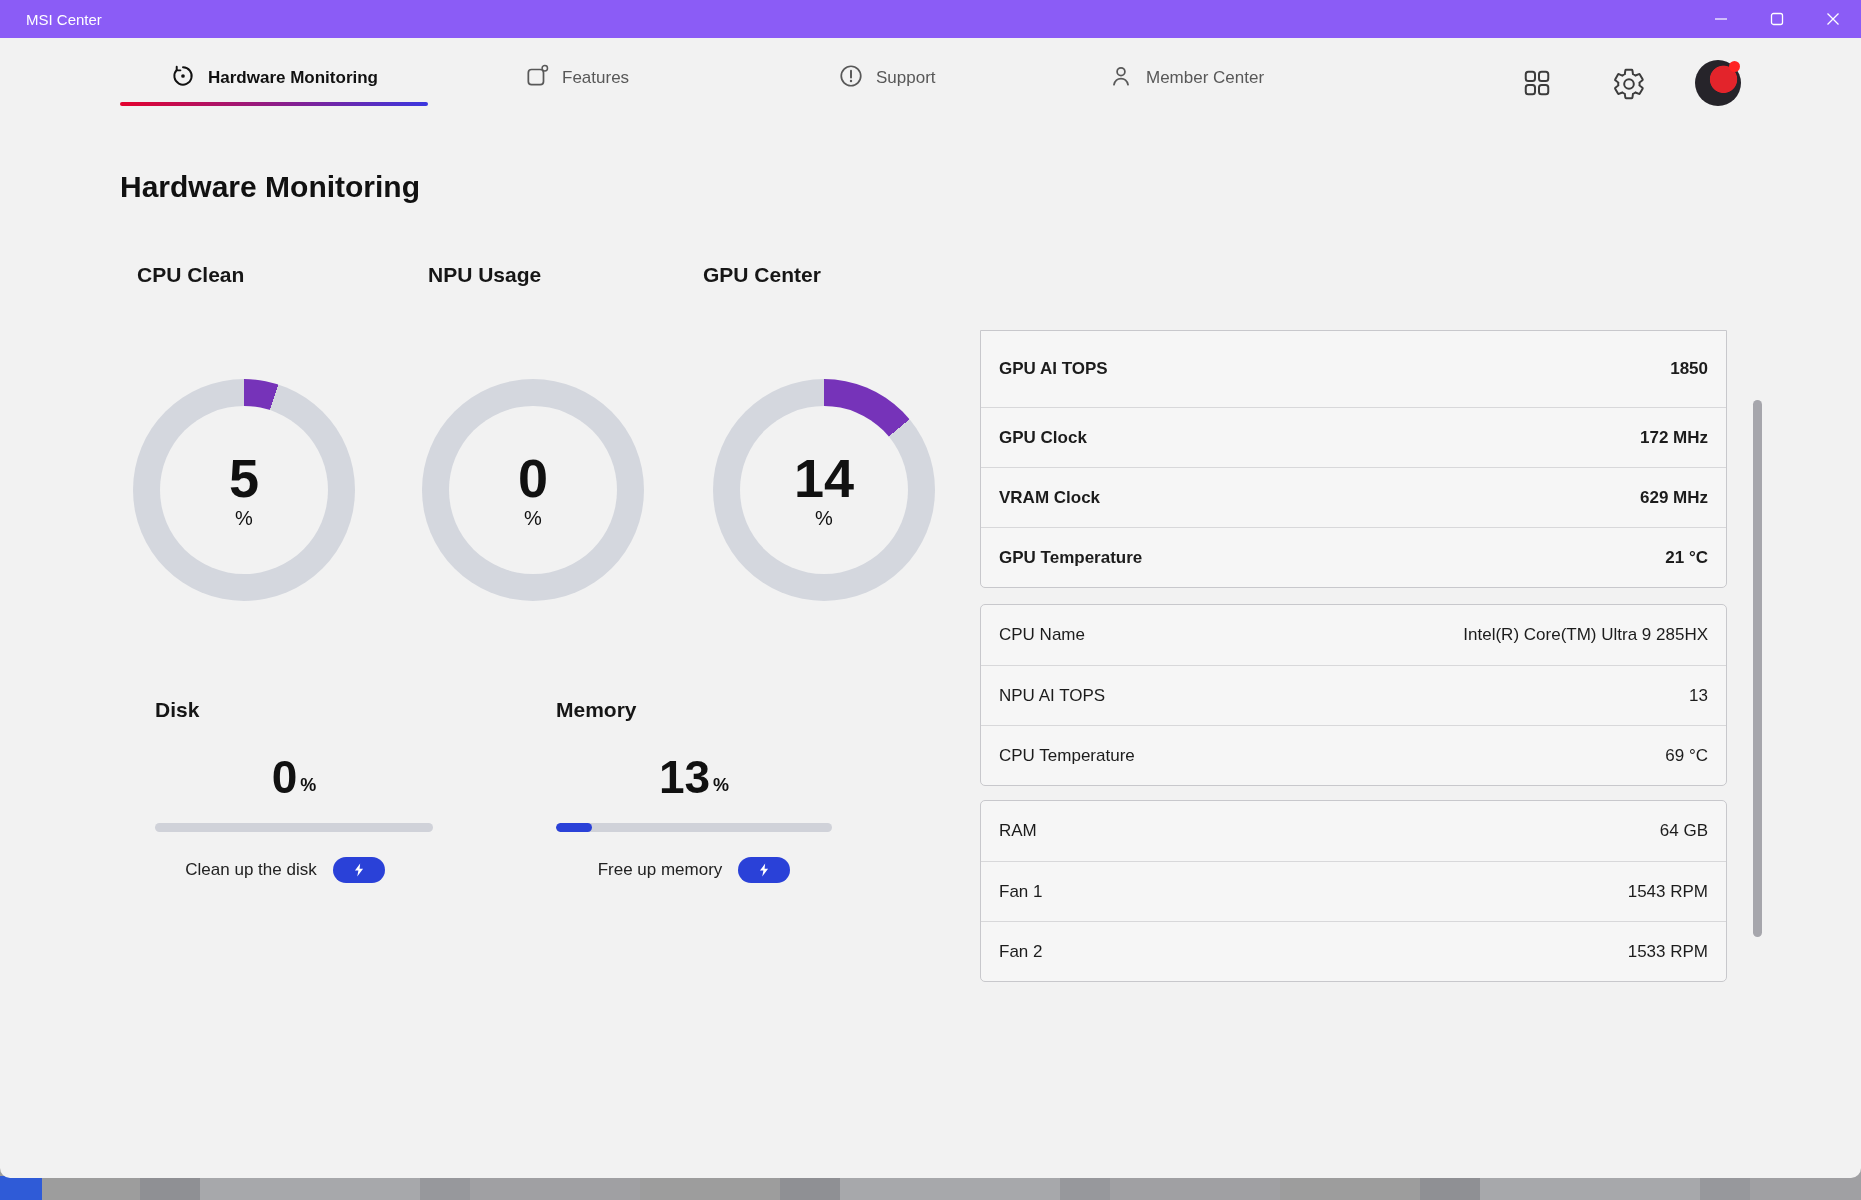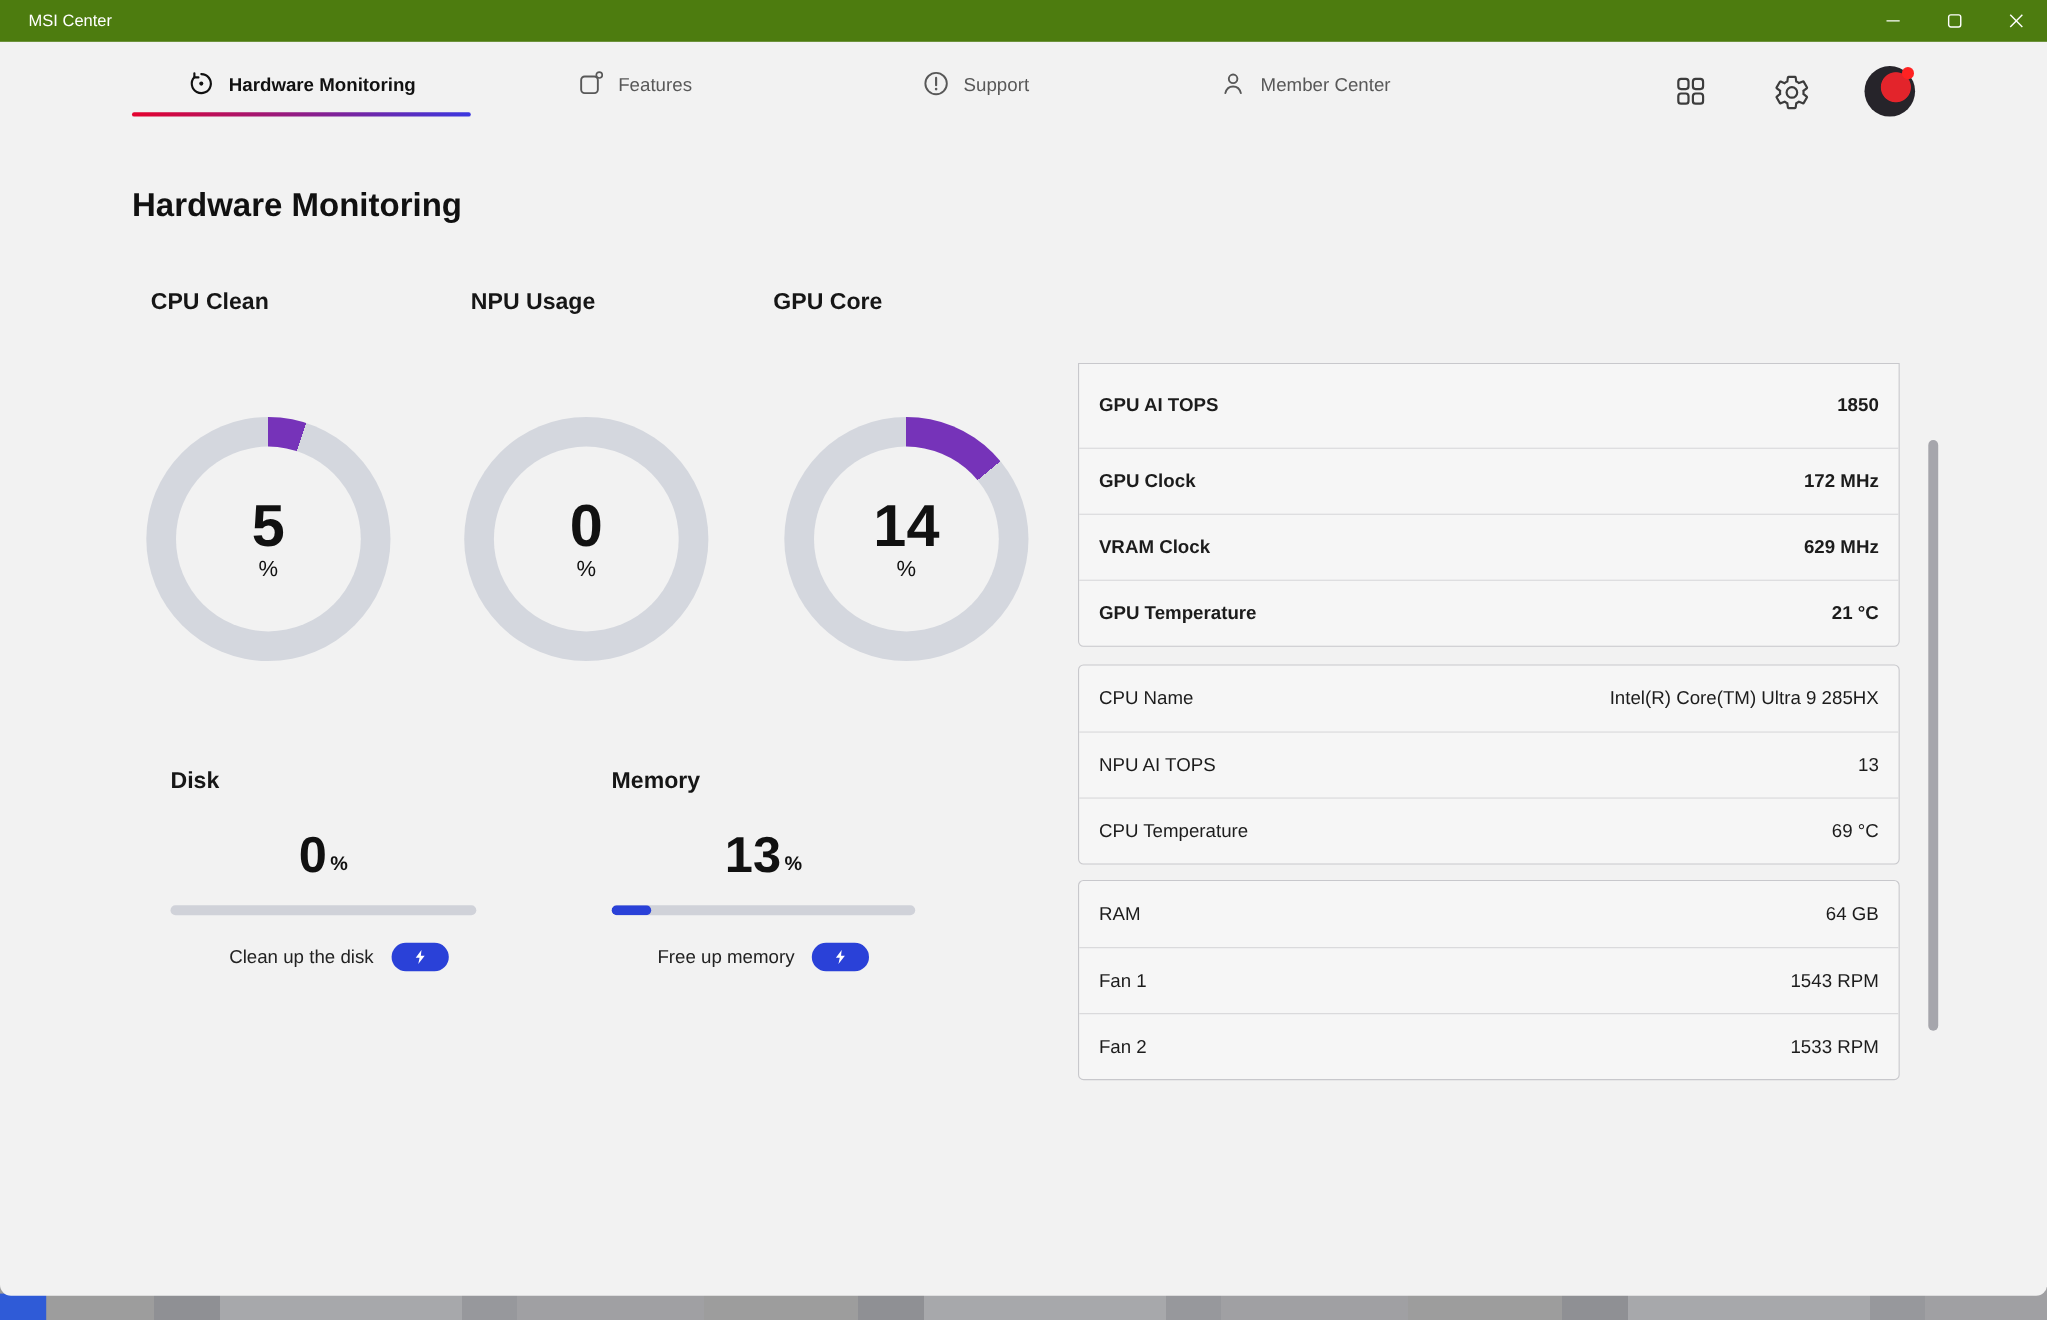--- a/index.html
+++ b/index.html
@@ -12,21 +12,21 @@
     background:
       repeating-linear-gradient(90deg,#9d9d9d 0 140px,#8f9094 140px 200px,#a7a8ab 200px 420px,#97989c 420px 470px,#a0a0a3 470px 640px);
   }
   .desktop-accent { position:absolute; left:0; top:1176px; width:42px; height:24px; background:#2f5bd7; }
 
   
   .window { position:absolute; left:0; top:0; width:1861px; height:1178px;
             background:#f2f2f2; border-radius:0 0 10px 10px; overflow:hidden; z-index:1; }
 
   
-  .titlebar { position:absolute; left:0; top:0; width:100%; height:38px; background:#4d7c0f;
+  .titlebar { position:absolute; left:0; top:0; width:100%; height:38px; background:#8b5cf6;
               display:flex; align-items:center; color:#fff; }
   .titlebar .title { margin-left:26px; font-size:15px; }
   .win-controls { margin-left:auto; display:flex; height:100%; }
   .win-btn { width:56px; height:100%; background:transparent; border:none; cursor:pointer;
              display:flex; align-items:center; justify-content:center; color:#fff; }
   .win-btn svg { display:block; }
 
   
   .tab { position:absolute; top:50px; height:56px; display:flex; align-items:center;
          justify-content:center; gap:12px; color:#585858; cursor:pointer; }
@@ -176,21 +176,21 @@
       </svg>
     </button>
     <div class="avatar">
       <span class="avatar-dot"></span>
     </div>
 
     <h1 class="page-title">Hardware Monitoring</h1>
 
     <div class="gauge-label" style="left:137px; top:263px;">CPU Clean</div>
     <div class="gauge-label" style="left:428px; top:263px;">NPU Usage</div>
-    <div class="gauge-label" style="left:703px; top:263px;">GPU Core</div>
+    <div class="gauge-label" style="left:703px; top:263px;">GPU Center</div>
 
     <div class="donut" style="left: 133px; top: 379px; background: conic-gradient(rgb(118, 51, 185) 18deg, rgb(212, 215, 222) 0deg);">
       <div class="donut-hole">
         <div class="donut-value">5</div>
         <div class="donut-unit">%</div>
       </div>
     </div>
     <div class="donut" style="left: 422px; top: 379px; background: conic-gradient(rgb(118, 51, 185) 0deg, rgb(212, 215, 222) 0deg);">
       <div class="donut-hole">
         <div class="donut-value">0</div>
@@ -205,21 +205,21 @@
     </div>
 
     <div class="meter-label" style="left:155px; top:698px;">Disk</div>
     <div class="meter-valuebox" style="left:155px; top:744px; width:278px;">
       <span class="meter-value">0</span>
       <span class="meter-unit">%</span>
     </div>
     <div class="meter-bar" style="left:155px; top:823px; width:278px;">
       <span class="meter-fill" style="width: 0%;"></span>
     </div>
-    <div class="meter-action" style="left:169px; top:855px; width:278px;">
+    <div class="meter-action" style="left:146px; top:855px; width:278px;">
       <span class="meter-action-label">Clean up the disk</span>
       <button class="pill-btn">
         <svg width="12" height="14" viewBox="0 0 20 24">
             <path d="M12 1 3 13h6l-2 10 10-13h-6l1-9z" fill="#fff"></path>
           </svg>
       </button>
     </div>
 
     <div class="meter-label" style="left:556px; top:698px;">Memory</div>
     <div class="meter-valuebox" style="left:556px; top:744px; width:276px;">

